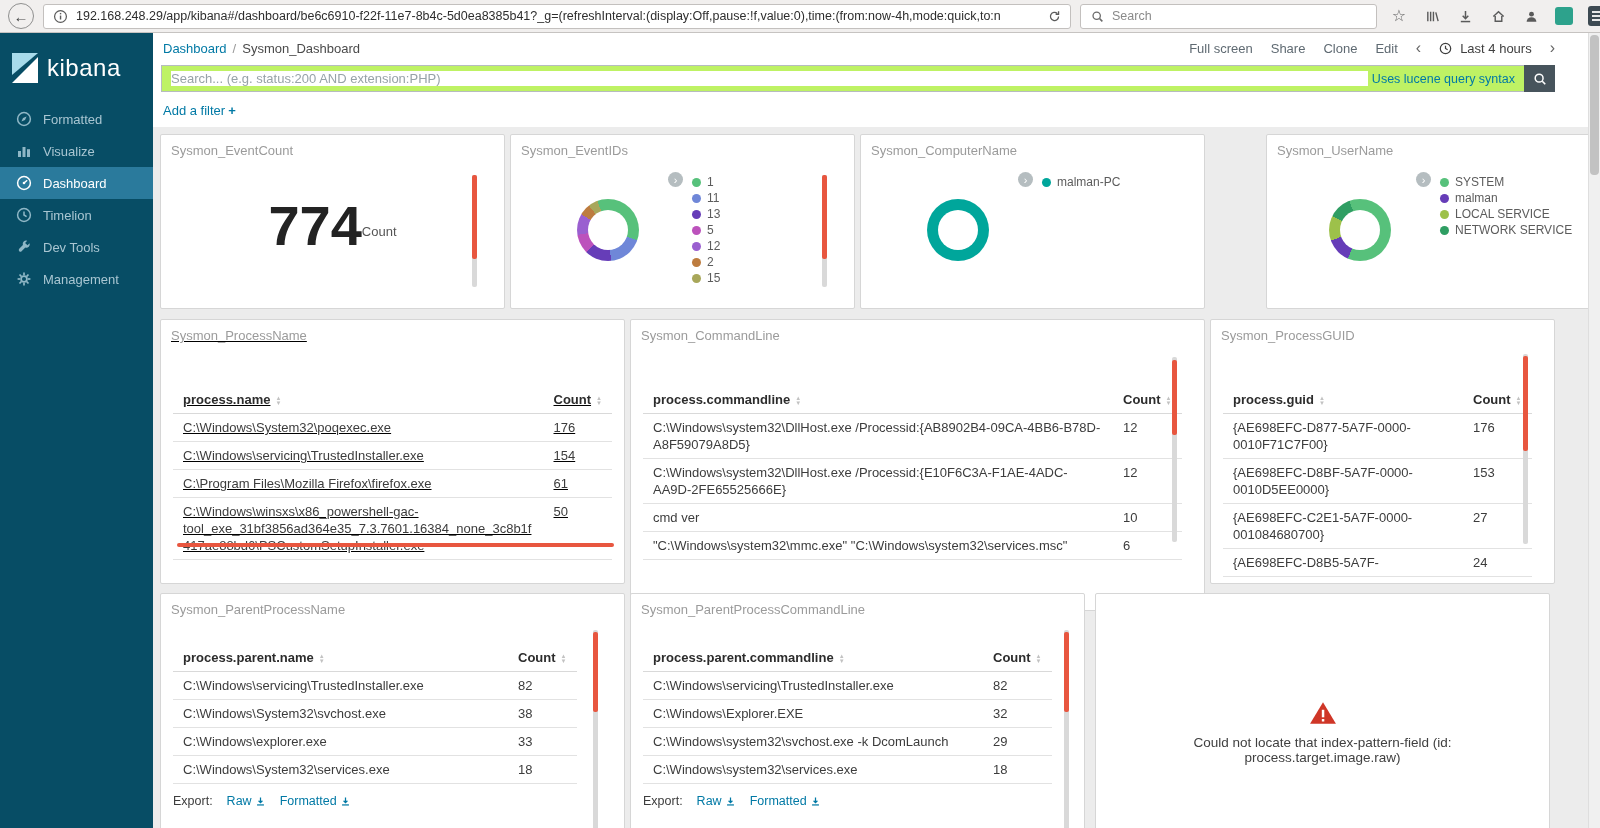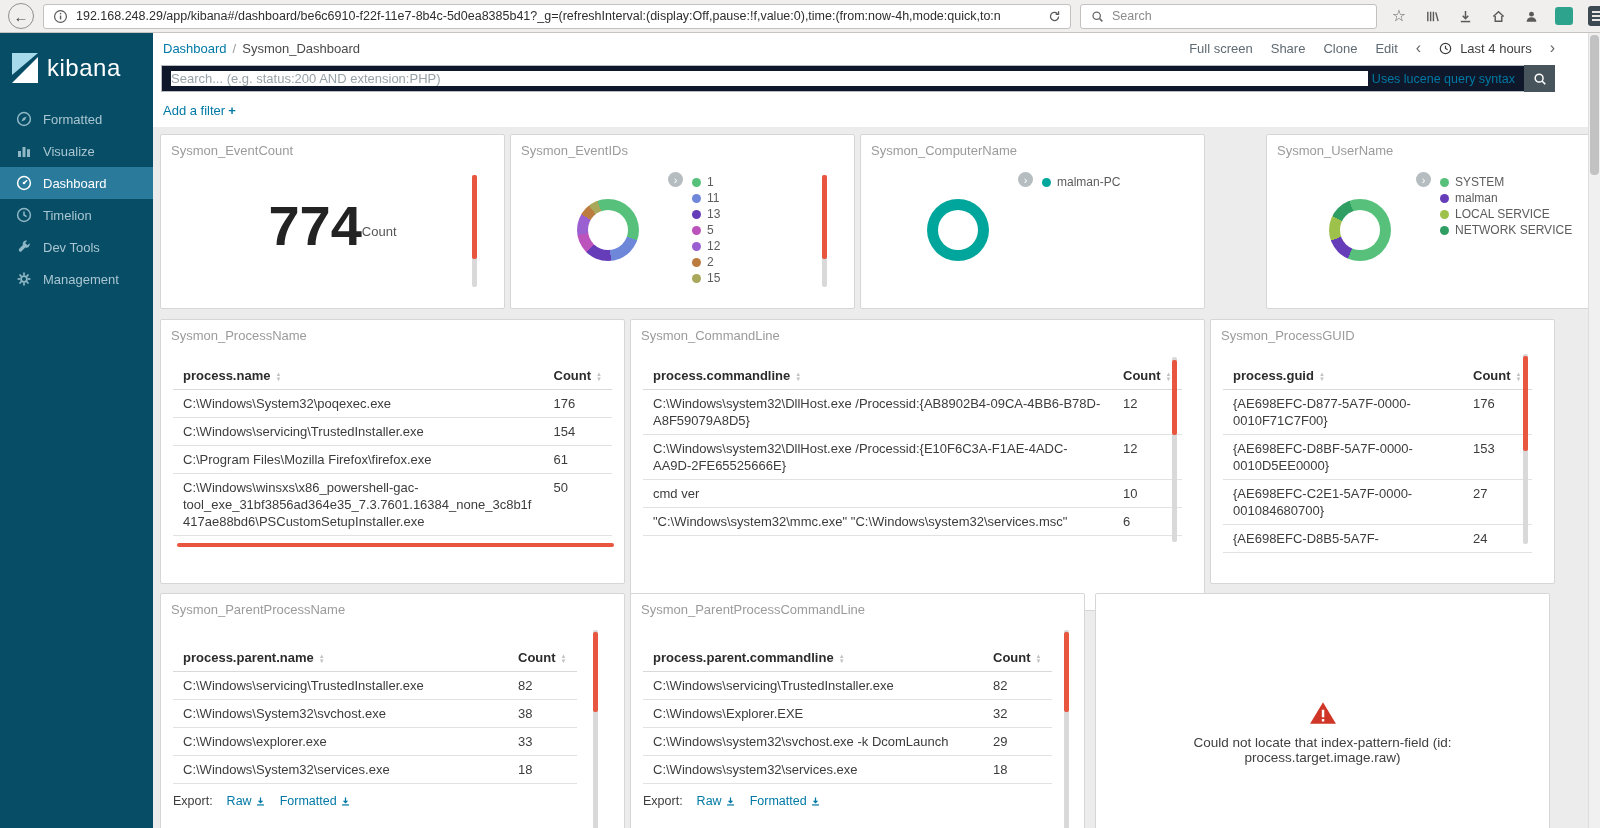--- a/index.html
+++ b/index.html
@@ -49,42 +49,42 @@
   .breadcrumb .sep { color:#999; }
   .breadcrumb .current { color:#4a4a4a; }
   .kactions { display:flex; align-items:center; gap:18px; font-size:13px; color:#5f6a72; }
   .kactions .act { cursor:pointer; }
   .time-group { display:flex; align-items:center; gap:8px; color:#3f3f3f; }
   .chev { color:#666; font-size:16px; cursor:pointer; line-height:1; }
 
   .ksearch-row { background:#fff; padding:2px 45px 5px 8px; }
   .ksearch { display:flex; height:27px; }
   .ksearch-input { flex:1; border:1px solid #b6bcbf; border-right:none; display:flex; align-items:center;
-    padding:0 9px; gap:4px; background:#0f172a; }
+    padding:0 9px; gap:4px; background:#bef264; }
   .ksearch-input input { border:none; outline:none; flex:1; font-size:13px; color:#555;
     font-family:"Liberation Sans","DejaVu Sans",sans-serif; }
   .ksearch-input input::placeholder { color:#97a2a8; }
   .lucene { color:#0079a5; font-size:12.5px; white-space:nowrap; cursor:pointer; }
   .ksearch-btn { width:31px; background:#47545c; display:flex; align-items:center; justify-content:center;
     color:#fff; cursor:pointer; }
 
   .kfilter-row { background:#fff; padding:6px 10px 9px; font-size:13px; }
   .add-filter { color:#0079a5; cursor:pointer; }
   .add-filter .plus { font-weight:bold; margin-left:3px; }
 
   
   .dash { position:relative; height:702px; overflow:hidden; }
   .panel { position:absolute; background:#fff; border:1px solid #d6d6d6; border-radius:2px; overflow:hidden; }
   .panel-title { padding:8px 10px 0; font-size:13px; color:#9b9b9b; }
 
   #p-event-count { left:7px;   top:7px;   width:345px; height:175px; }
   #p-event-ids   { left:357px; top:7px;   width:345px; height:175px; }
   #p-computer    { left:707px; top:7px;   width:345px; height:175px; }
   #p-user        { left:1113px;top:7px;   width:345px; height:175px; }
-  #p-pname       { left:7px;   top:192px; width:465px; height:265px; }
+  #p-pname       { left:7px;   top:192px; width:465px; height:265px;text-decoration:underline; }
   #p-cmd         { left:477px; top:192px; width:575px; height:292px; }
   #p-guid        { left:1057px;top:192px; width:345px; height:265px; }
   #p-ppname      { left:7px;   top:466px; width:465px; height:280px; }
   #p-ppcmd       { left:477px; top:466px; width:455px; height:280px; }
   #p-error       { left:942px; top:466px; width:455px; height:280px; }
 
   
   .metric-wrap { height:136px; display:flex; align-items:center; justify-content:center; }
   .metric-value { font-size:56px; font-weight:bold; color:#232323; line-height:1; }
   .metric-label { font-size:13px; color:#555; margin-top:10px; }
@@ -95,21 +95,21 @@
   .donut { width:62px; height:62px; border-radius:50%; position:relative; background:#ddd; }
   .donut::after { content:""; position:absolute; inset:11px; background:#fff; border-radius:50%; }
   .legend { width:150px; padding-top:12px; position:relative; }
   .legend-toggle { position:absolute; left:-24px; top:10px; width:15px; height:15px; border-radius:50%;
     background:#b5bdc0; color:#fff; font-size:11px; display:flex; align-items:center; justify-content:center; cursor:pointer; }
   .legend-item { display:flex; align-items:center; gap:6px; line-height:16px; font-size:12px; color:#5c5c5c; cursor:pointer; }
   .dot { width:9px; height:9px; border-radius:50%; flex:0 0 auto; background:#999; }
 
   
   .viz-table { border-collapse:collapse; font-size:13px; color:#3c3c3c; margin-left:12px; margin-right:12px; }
-  .mt-row2 { margin-top:20px; }
+  .mt-row2 { margin-top:44px; }
   .mt-row3 { margin-top:28px; }
   .viz-table th { text-align:left; font-weight:bold; color:#2c2c2c; padding:5px 10px 6px; border-bottom:1px solid #d9d9d9; white-space:nowrap; }
   .viz-table td { padding:5px 10px; border-bottom:1px solid #e2e2e2; vertical-align:top; line-height:17px; }
   .cell-name { overflow-wrap:break-word; word-break:break-word; }
   .sort { display:inline-flex; flex-direction:column; margin-left:5px; vertical-align:middle; color:#c2c2c2;
     font-size:6px; line-height:5px; cursor:pointer; }
   col.name-pn  { width:420px; } col.name-cl  { width:470px; } col.name-pg  { width:240px; }
   col.name-ppn { width:335px; } col.name-ppc { width:340px; }
 
   .export { margin:10px 12px; font-size:12.5px; color:#3c3c3c; display:flex; gap:14px; align-items:center; }

